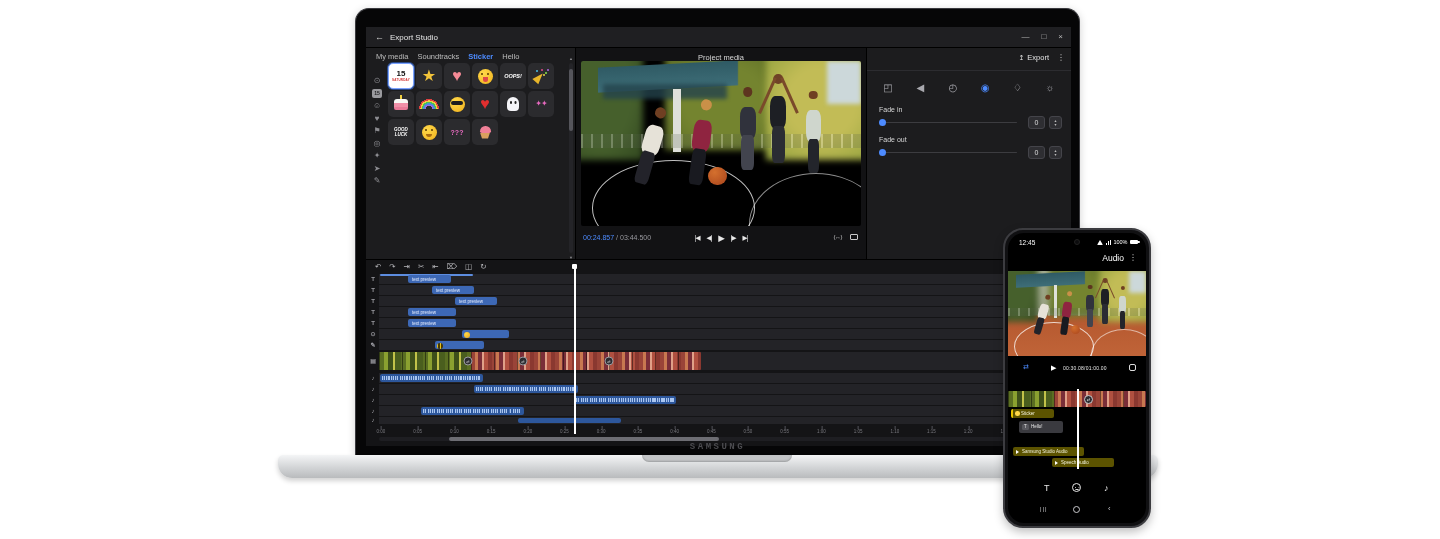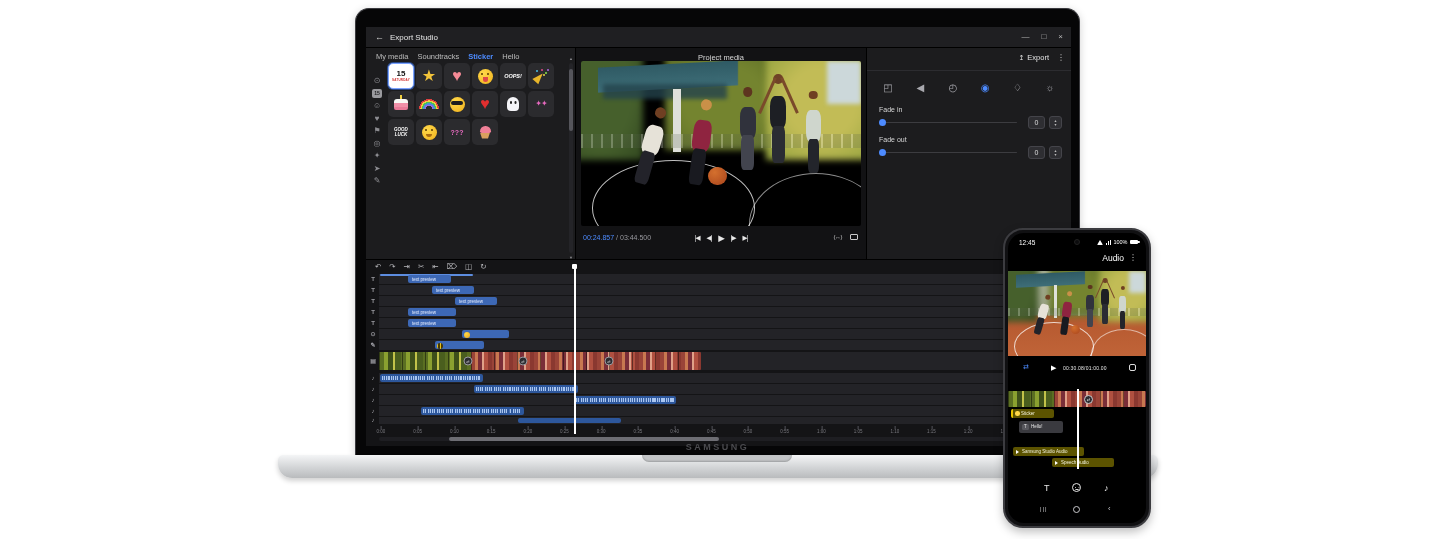--- a/index.html
+++ b/index.html
@@ -3,21 +3,21 @@
 <meta charset="utf-8">
 <style>
   html,body{margin:0;padding:0;background:#fff;font-family:"Liberation Sans",sans-serif;}
   *{box-sizing:border-box;}
   #stage{position:relative;width:1440px;height:539px;background:#fff;overflow:hidden;}
 
   
   #laptop-screen{position:absolute;left:355px;top:8px;width:725px;height:447px;background:#060607;
     border:1px solid #3a3a3e;border-bottom:none;border-radius:14px 14px 0 0;box-shadow:0 2px 8px rgba(0,0,0,.18);}
   #laptop-brand{position:absolute;left:0;right:0;bottom:3px;text-align:center;color:#4b4b4f;
-    font-size:9px;font-weight:700;letter-spacing:2.5px;}
+    font-size:9px;font-weight:700;letter-spacing:2.5px;font-family:Liberation Mono, monospace;}
   #laptop-base{position:absolute;left:278px;top:455px;width:880px;height:23px;
     background:linear-gradient(#f4f5f6,#d2d4d6 55%,#b9bbbd);border-radius:5px 5px 14px 14px;
     box-shadow:0 3px 5px rgba(0,0,0,.18);}
   #laptop-notch{position:absolute;left:642px;top:455px;width:150px;height:7px;background:#c3c5c7;
     border-radius:0 0 9px 9px;box-shadow:inset 0 -1px 2px rgba(0,0,0,.2);}
 
   
   #app{position:absolute;left:10px;top:18px;width:705px;height:419px;background:#141416;overflow:hidden;color:#ddd;}
   #titlebar{position:absolute;left:0;top:0;right:0;height:21px;background:#1f1f22;border-bottom:1px solid #000;}
   #titlebar .back{position:absolute;left:9px;top:5px;font-size:9px;color:#cfcfcf;}

